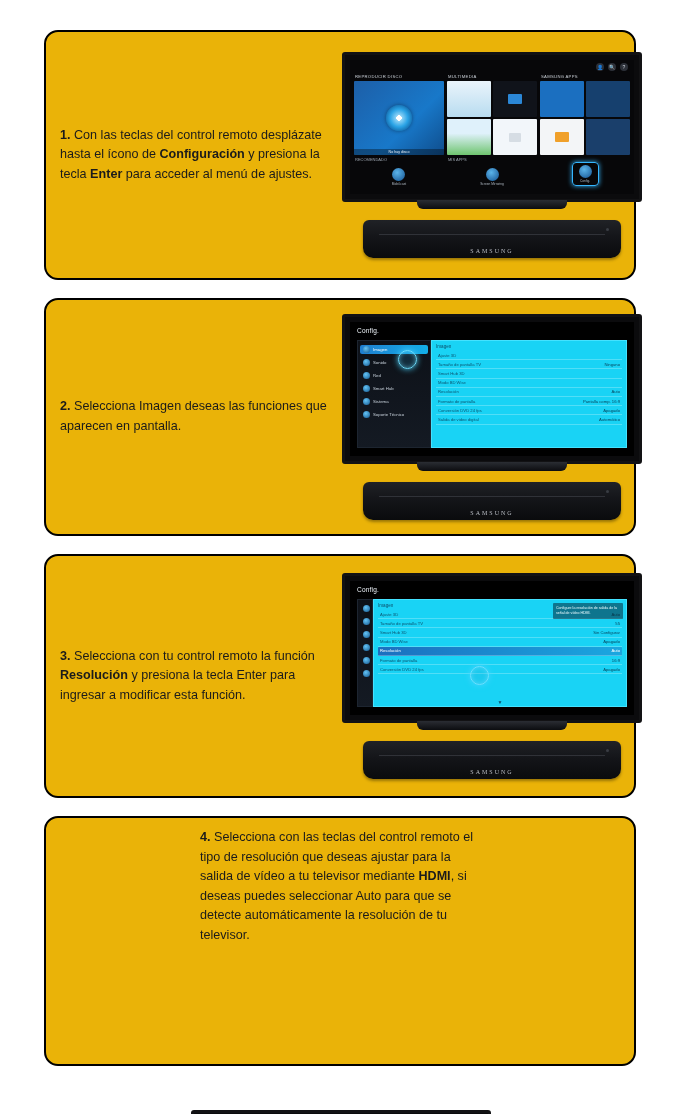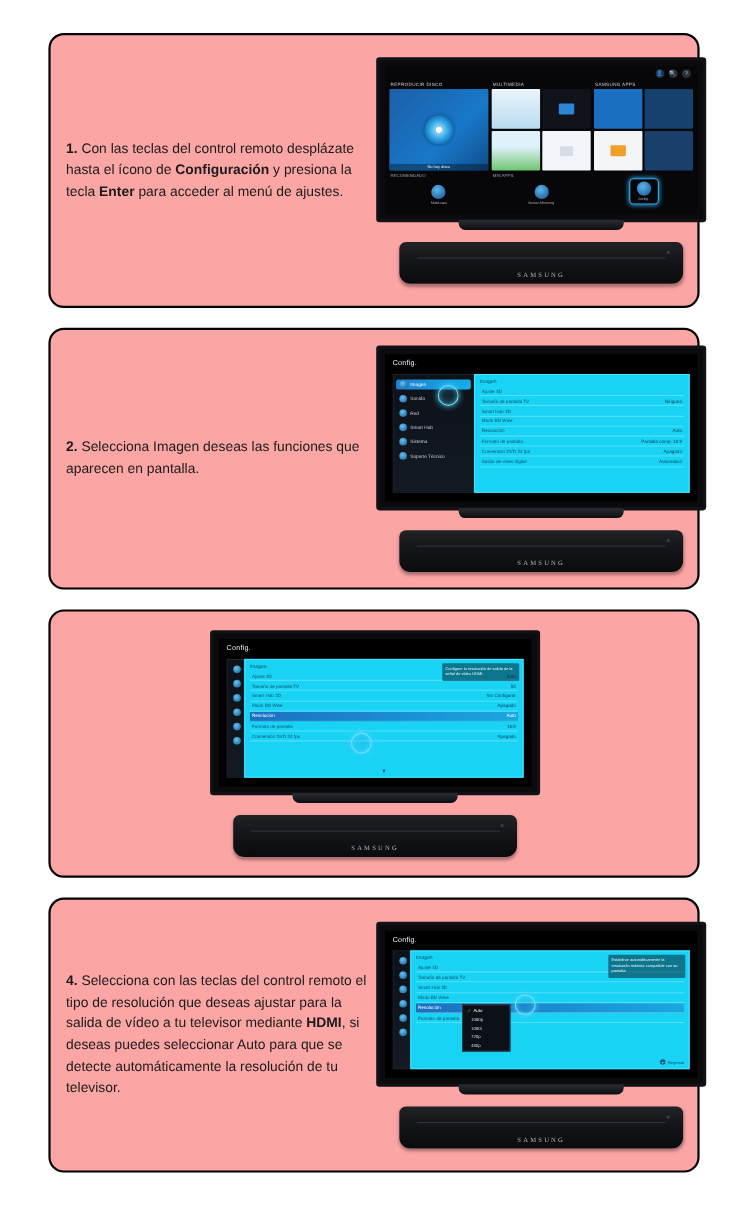--- a/index.html
+++ b/index.html
@@ -25,26 +25,26 @@
     gap: 18px;
   }
   .step-card {
     border: 2px solid #000;
     border-radius: 14px;
     box-sizing: border-box;
     display: flex;
     align-items: center;
     padding: 10px 12px 10px 14px;
     position: relative;
-    background: #fca5a5;
+    background: #eab308;
   }
   .card-1 { height: 250px; }
   .card-2 { height: 238px; }
   .card-3 { height: 244px; }
-  .card-4 { height: 250px; }
+  .card-4 { height: 250px; flex-direction: column; }
 
   .step-text {
     width: 282px;
     flex: 0 0 282px;
     font-size: 12.6px;
     line-height: 1.55;
     color: #1b1b1b;
     padding-right: 6px;
     box-sizing: border-box;
   }
@@ -530,20 +530,23 @@
         <div class="player">
           <div class="tray"></div>
           <div class="dot"></div>
           <div class="brand">SAMSUNG</div>
         </div>
       </div>
     </div>
   </div>
 
   <div class="step-card card-3">
+    <div class="step-text">
+      <span class="step-num">3.</span><span> Selecciona  con tu control remoto la función </span><b>Resolución</b><span> y presiona la tecla Enter para ingresar a  modificar esta función.</span>
+    </div>
 
     <div class="tv-wrap">
       <div class="tv">
         <div class="tv-screen-frame">
           <div class="cfg">
             <div class="cfg-title">Config.</div>
             <div class="cfg-body">
               <div class="cfg-left" style="width:16px;">
                 <div class="cfg-item">
                     <span class="bullet"></span>

